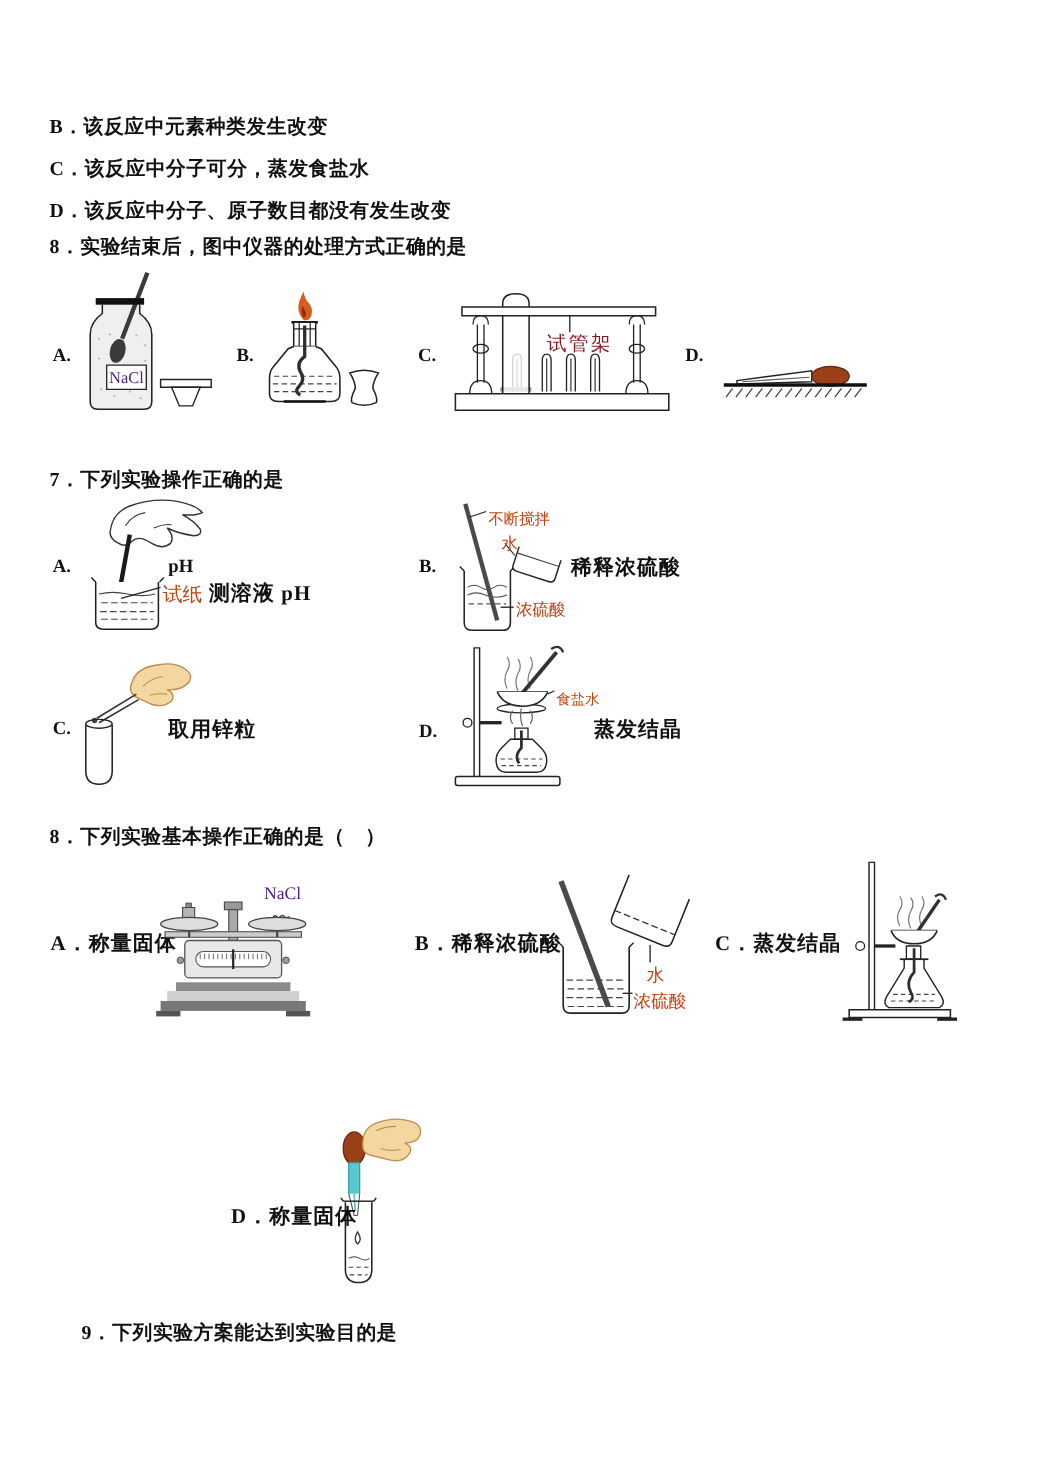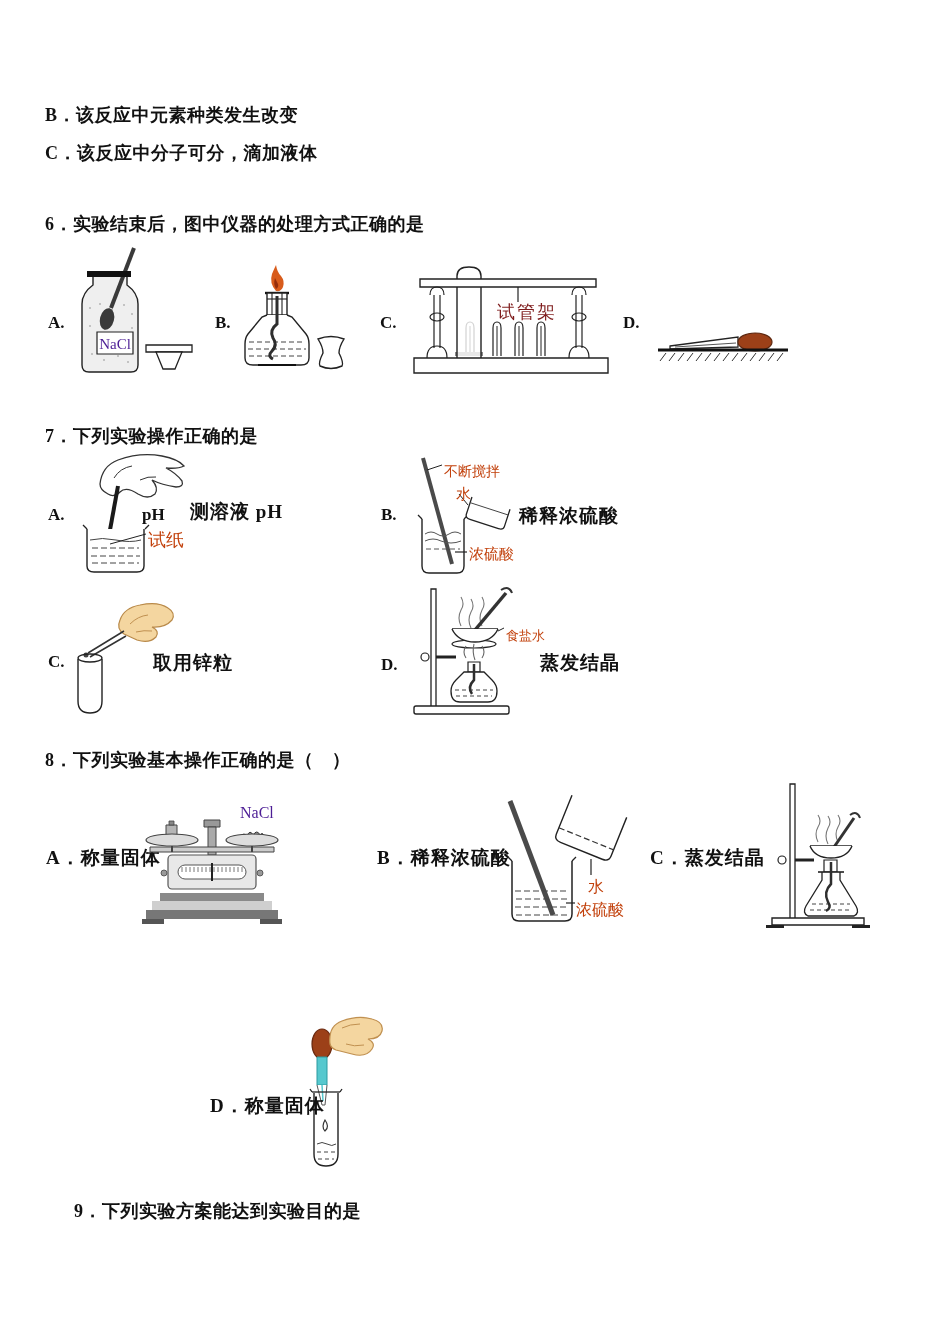--- a/index.html
+++ b/index.html
@@ -15,23 +15,24 @@
   .ph{font-size:17px;font-weight:bold;}
   svg{position:absolute;overflow:visible;}
   svg *{vector-effect:non-scaling-stroke;}
 </style>
 </head>
 <body>
 
 <div class="page">
 
   <div class="abs tline" style="left:45px;top:103px;">B．该反应中元素种类发生改变</div>
-  <div class="abs tline" style="left:45px;top:141px;">C．该反应中分子可分，滴加液体</div>
-
-  <div class="abs tline" style="left:45px;top:212px;">6．实验结束后，图中仪器的处理方式正确的是</div>
+  <div class="abs tline" style="left:45px;top:141px;">C．该反应中分子可分，蒸发食盐水</div>
+  <div class="abs tline" style="left:45px;top:179px;">D．该反应中分子、原子数目都没有发生改变</div>
+
+  <div class="abs tline" style="left:45px;top:212px;">8．实验结束后，图中仪器的处理方式正确的是</div>
 
   <div class="abs letter" style="left:48px;top:313px;">A.</div>
 
   <svg style="left:78px;top:246px;" width="120" height="132" viewBox="0 0 120 132">
     <path d="M15,31 L15,39 Q4,47 4,58 L4,119 Q4,126 11,126 L53,126 Q60,126 60,119 L60,58 Q60,47 49,39 L49,31" fill="#efefef" stroke="#222" stroke-width="1.4"></path>
     <g stroke="none" fill="#b5b5b5">
       <circle cx="12" cy="62" r="1"></circle>
         <circle cx="22" cy="58" r="1"></circle>
         <circle cx="34" cy="64" r="1"></circle>
         <circle cx="46" cy="59" r="1"></circle>
@@ -134,23 +135,23 @@
     <path d="M17,75 L21,79 M83,75 L79,79" stroke="#222" stroke-width="1.3" fill="none"></path>
     <path d="M21,79 L21,116 Q21,122 28,122 L71,122 Q78,122 78,116 L78,79" fill="#fff" stroke="#222" stroke-width="1.4"></path>
     <g stroke="#444" stroke-width="1">
       <path d="M24,90 Q36,87 50,90 Q64,93 75,90" fill="none"></path>
       <line x1="26" y1="98" x2="73" y2="98" stroke-dasharray="6,3"></line>
       <line x1="25" y1="106" x2="74" y2="106" stroke-dasharray="6,3"></line>
       <line x1="26" y1="113" x2="73" y2="113" stroke-dasharray="6,3"></line>
     </g>
     <line x1="44" y1="94" x2="80" y2="84" stroke="#222" stroke-width="1"></line>
   </svg>
-  <div class="abs ph" style="left:142px;top:505px;">pH</div>
+  <div class="abs ph" style="left:153px;top:505px;">pH</div>
   <div class="abs flabel" style="left:148px;top:528px;font-size:18px;">试纸</div>
-  <div class="abs cap" style="left:190px;top:499px;">测溶液 pH</div>
+  <div class="abs cap" style="left:190px;top:526px;">测溶液 pH</div>
 
   <div class="abs letter" style="left:381px;top:505px;">B.</div>
 
   <svg style="left:406px;top:452px;" width="115" height="125" viewBox="0 0 115 125">
     <line x1="17" y1="6" x2="46" y2="112" stroke="#4a4a4a" stroke-width="4"></line>
     <line x1="21" y1="18" x2="36" y2="13" stroke="#222" stroke-width="1"></line>
     <path d="M12,63 L16,67 M62,63 L58,67" stroke="#222" stroke-width="1.3" fill="none"></path>
     <path d="M16,67 L16,114 Q16,121 23,121 L51,121 Q58,121 58,114 L58,67" fill="none" stroke="#222" stroke-width="1.4"></path>
     <g stroke="#555" stroke-width="1">
       <path d="M19,82 Q25,78 31,82 Q37,86 43,82 Q49,78 55,82" fill="none"></path>

